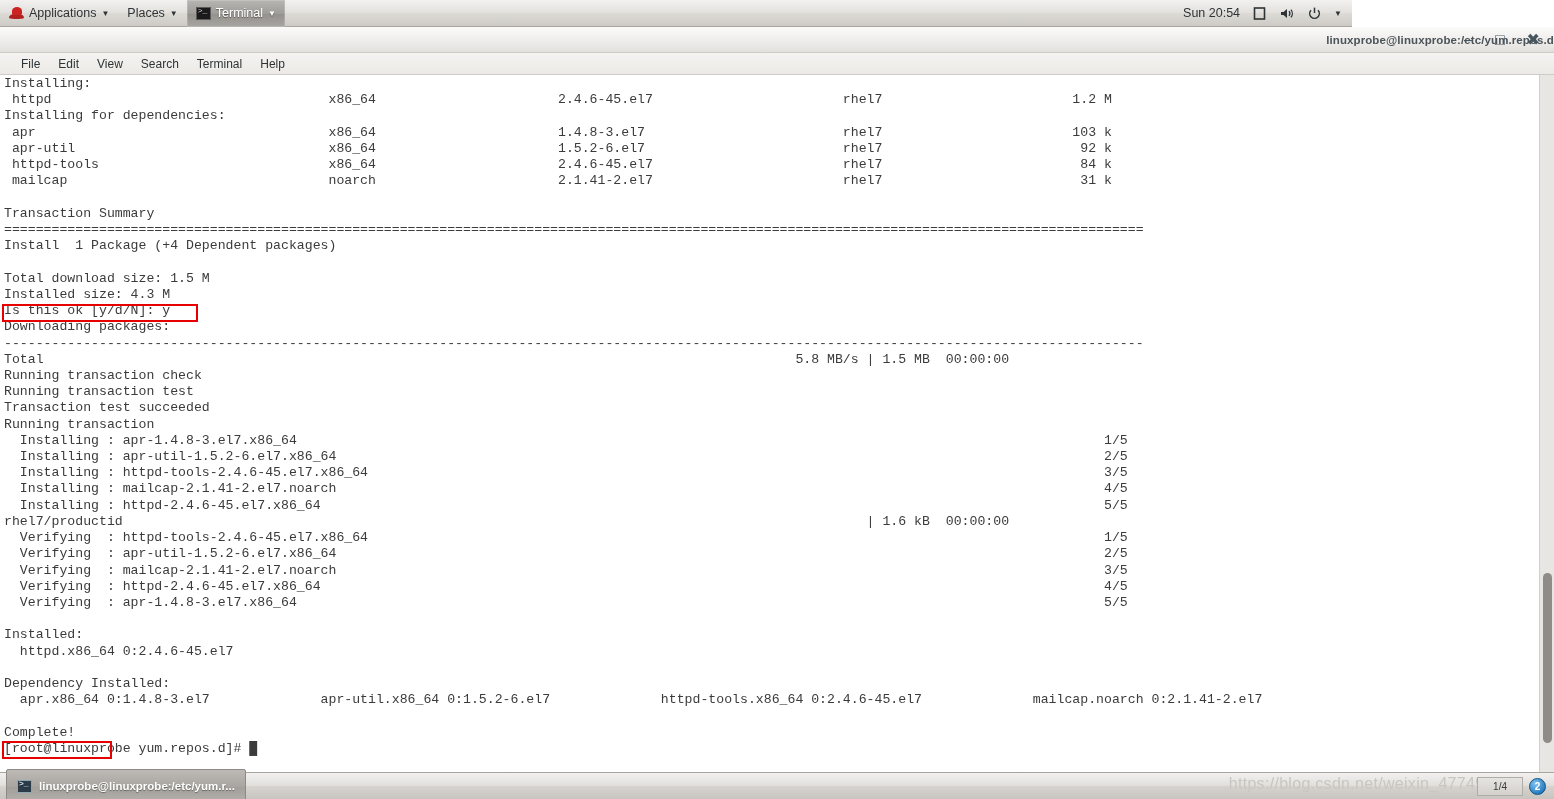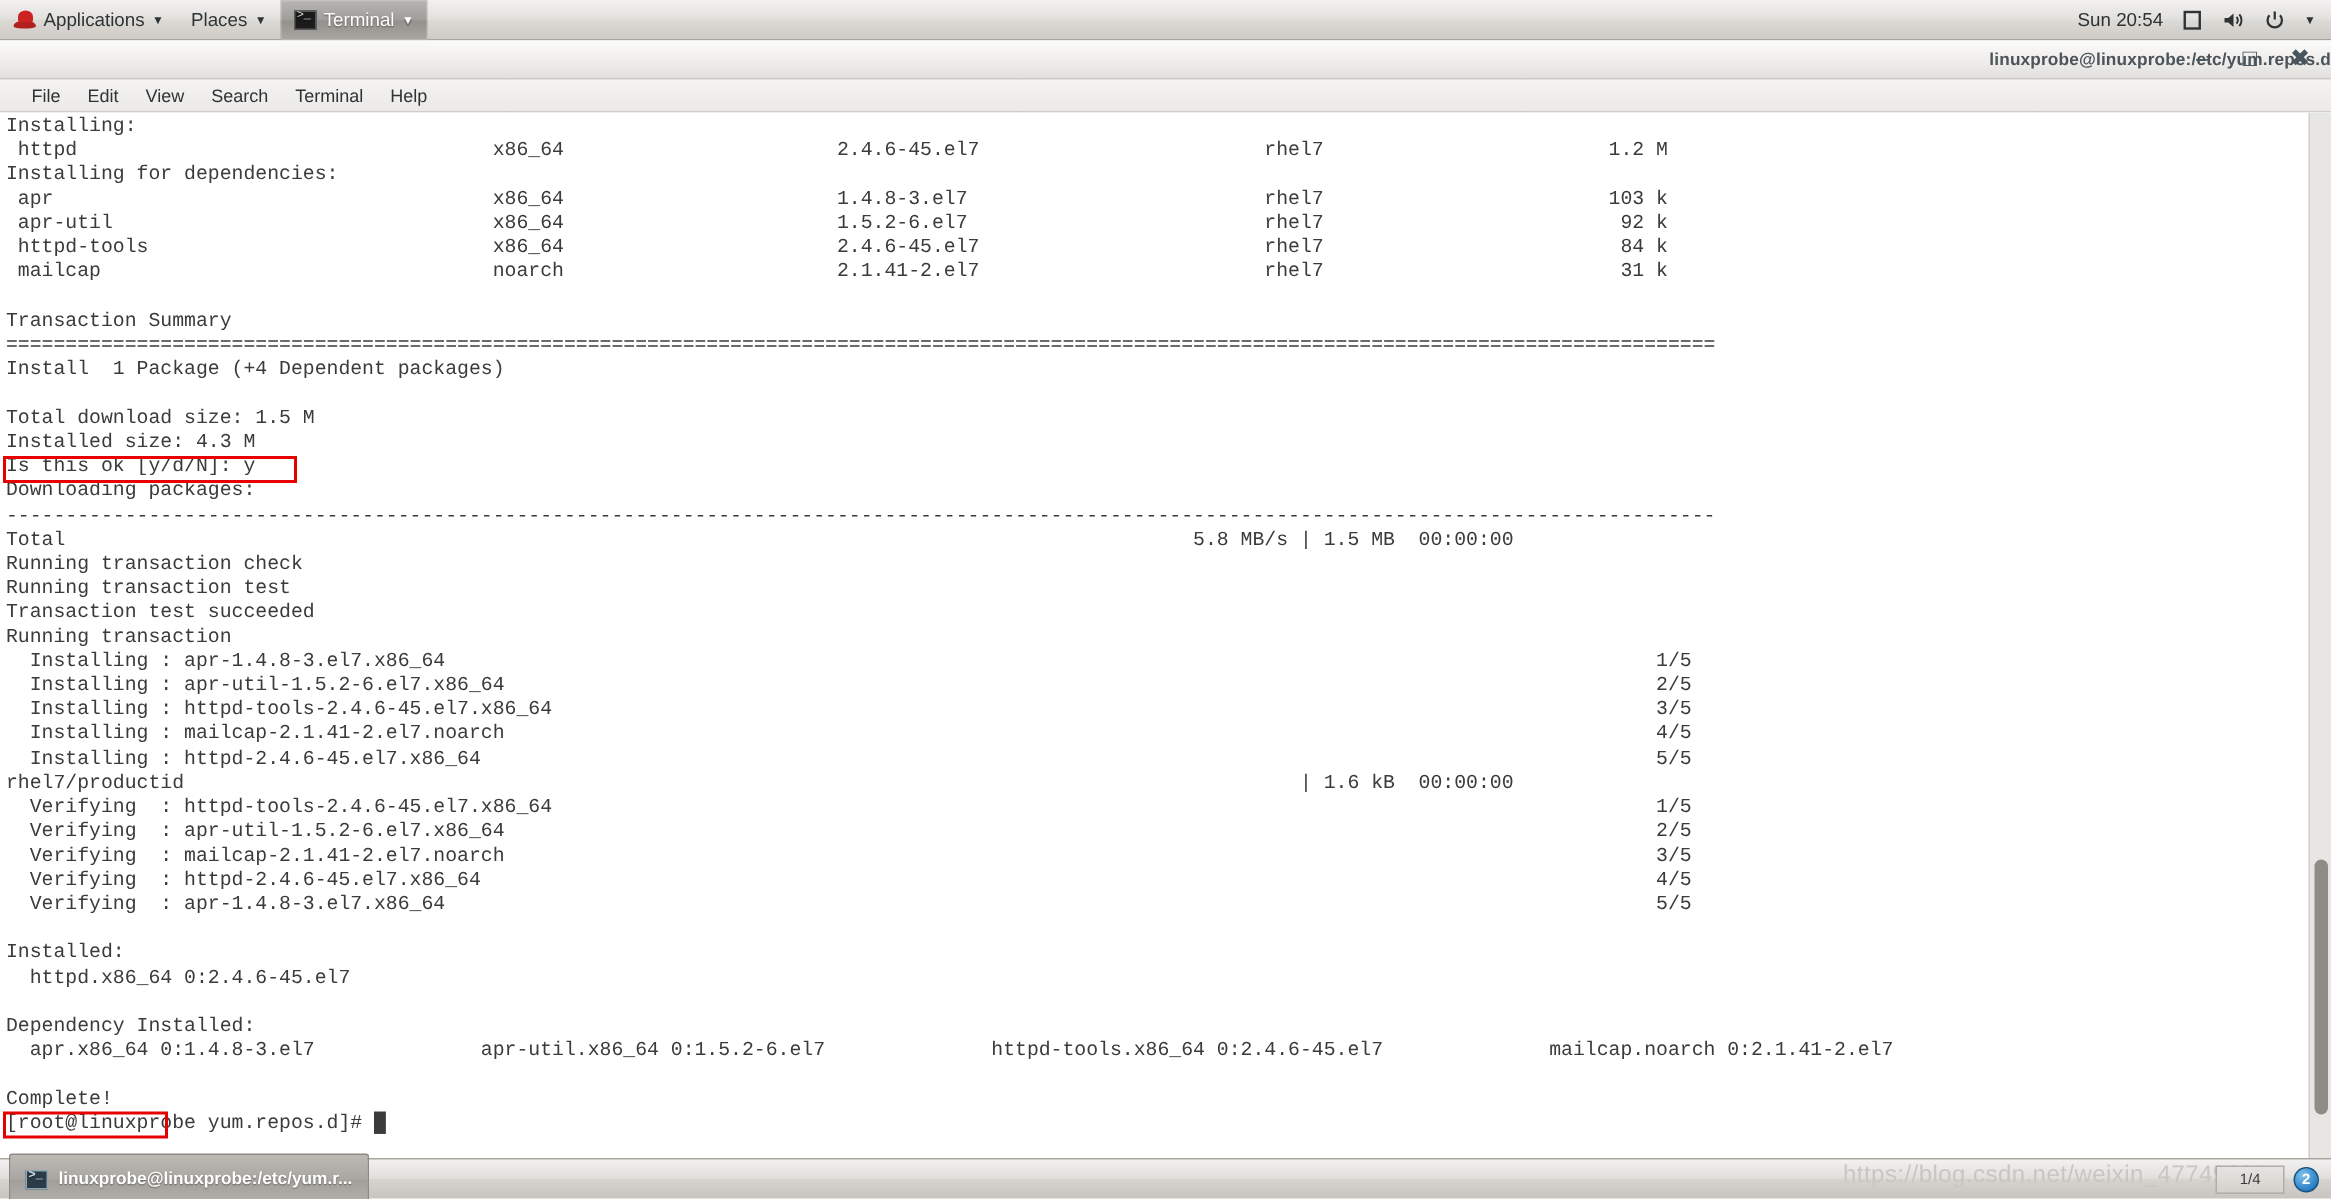--- a/index.html
+++ b/index.html
@@ -7,21 +7,21 @@
     margin: 0; padding: 0;
     width: 1554px; height: 799px;
     overflow: hidden;
     background: #ffffff;
     font-family: "Liberation Sans", sans-serif;
   }
 
   
   #top-panel {
     position: absolute; left: 0; top: 0;
-    width: 1554px; height: 27px;
+    width: 1352px; height: 27px;
     background: linear-gradient(to bottom, #f2f1f0 0%, #e3e1de 48%, #dcdad5 52%, #cecbc6 100%);
     border-bottom: 1px solid #a9a49e;
     display: flex; align-items: center;
     font-size: 12.5px; color: #2e3436;
   }
   .panel-item {
     display: flex; align-items: center; gap: 5px;
     height: 27px; padding: 0 9px;
     white-space: nowrap;
   }

